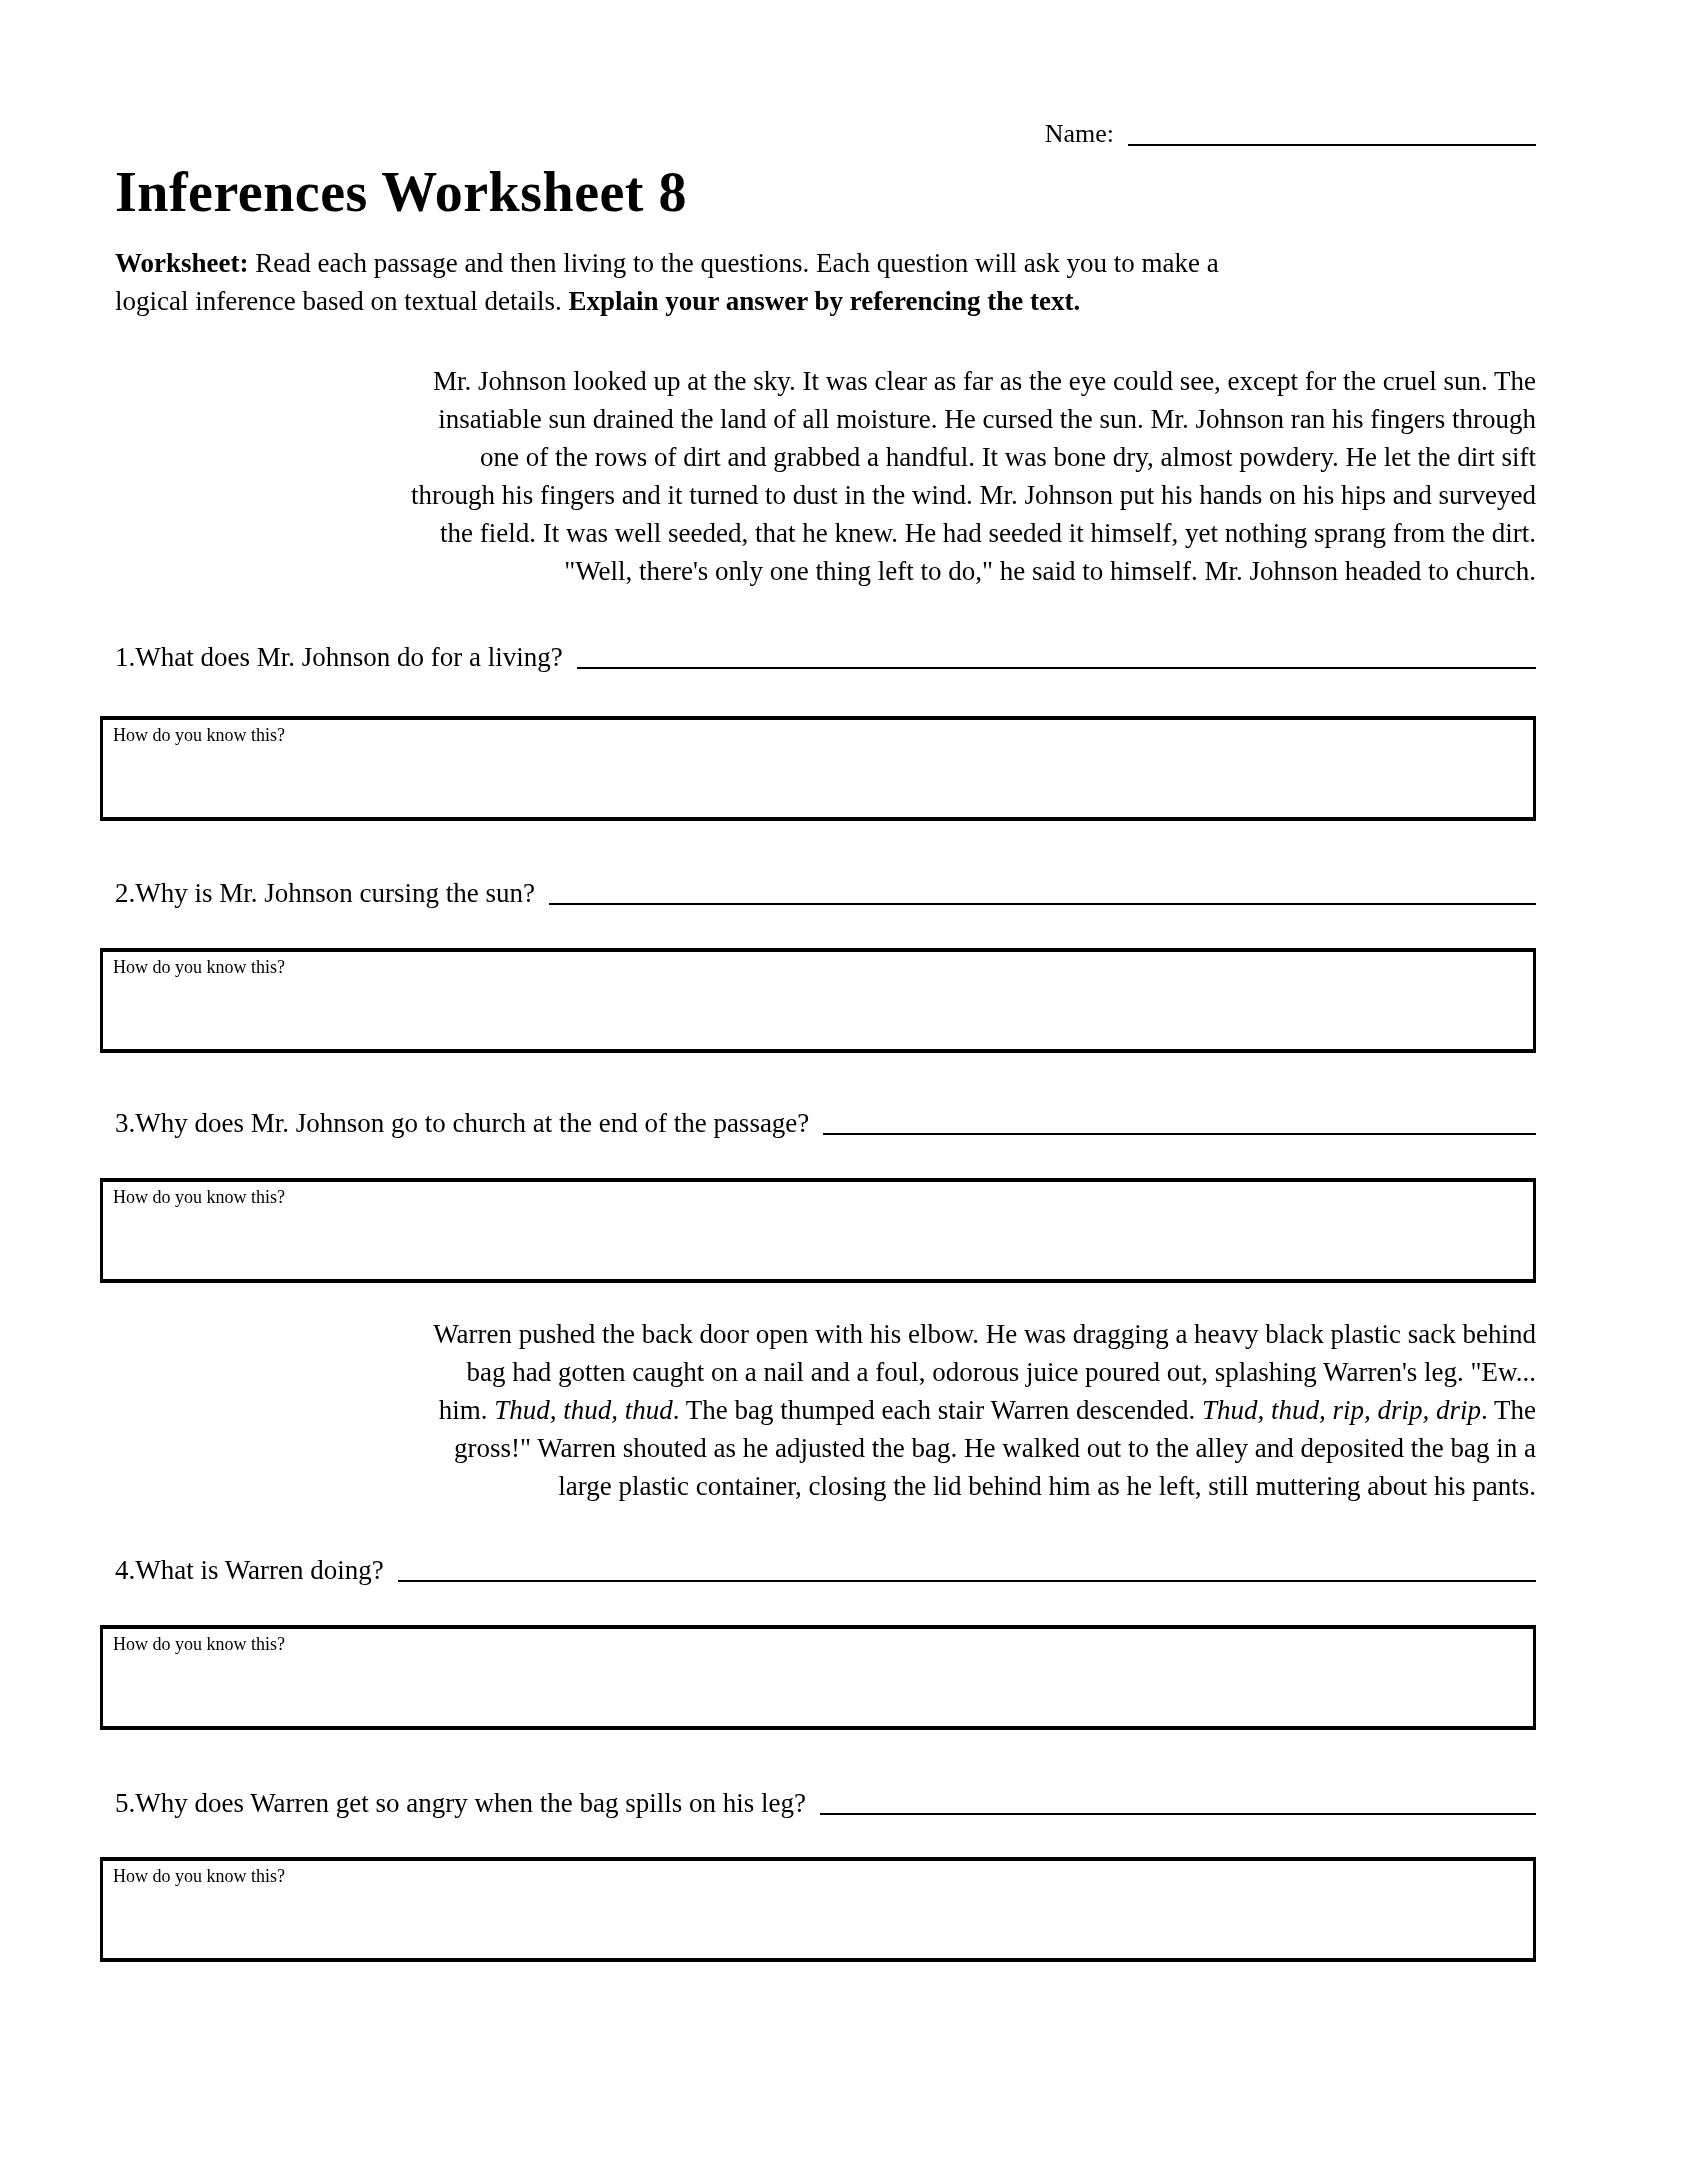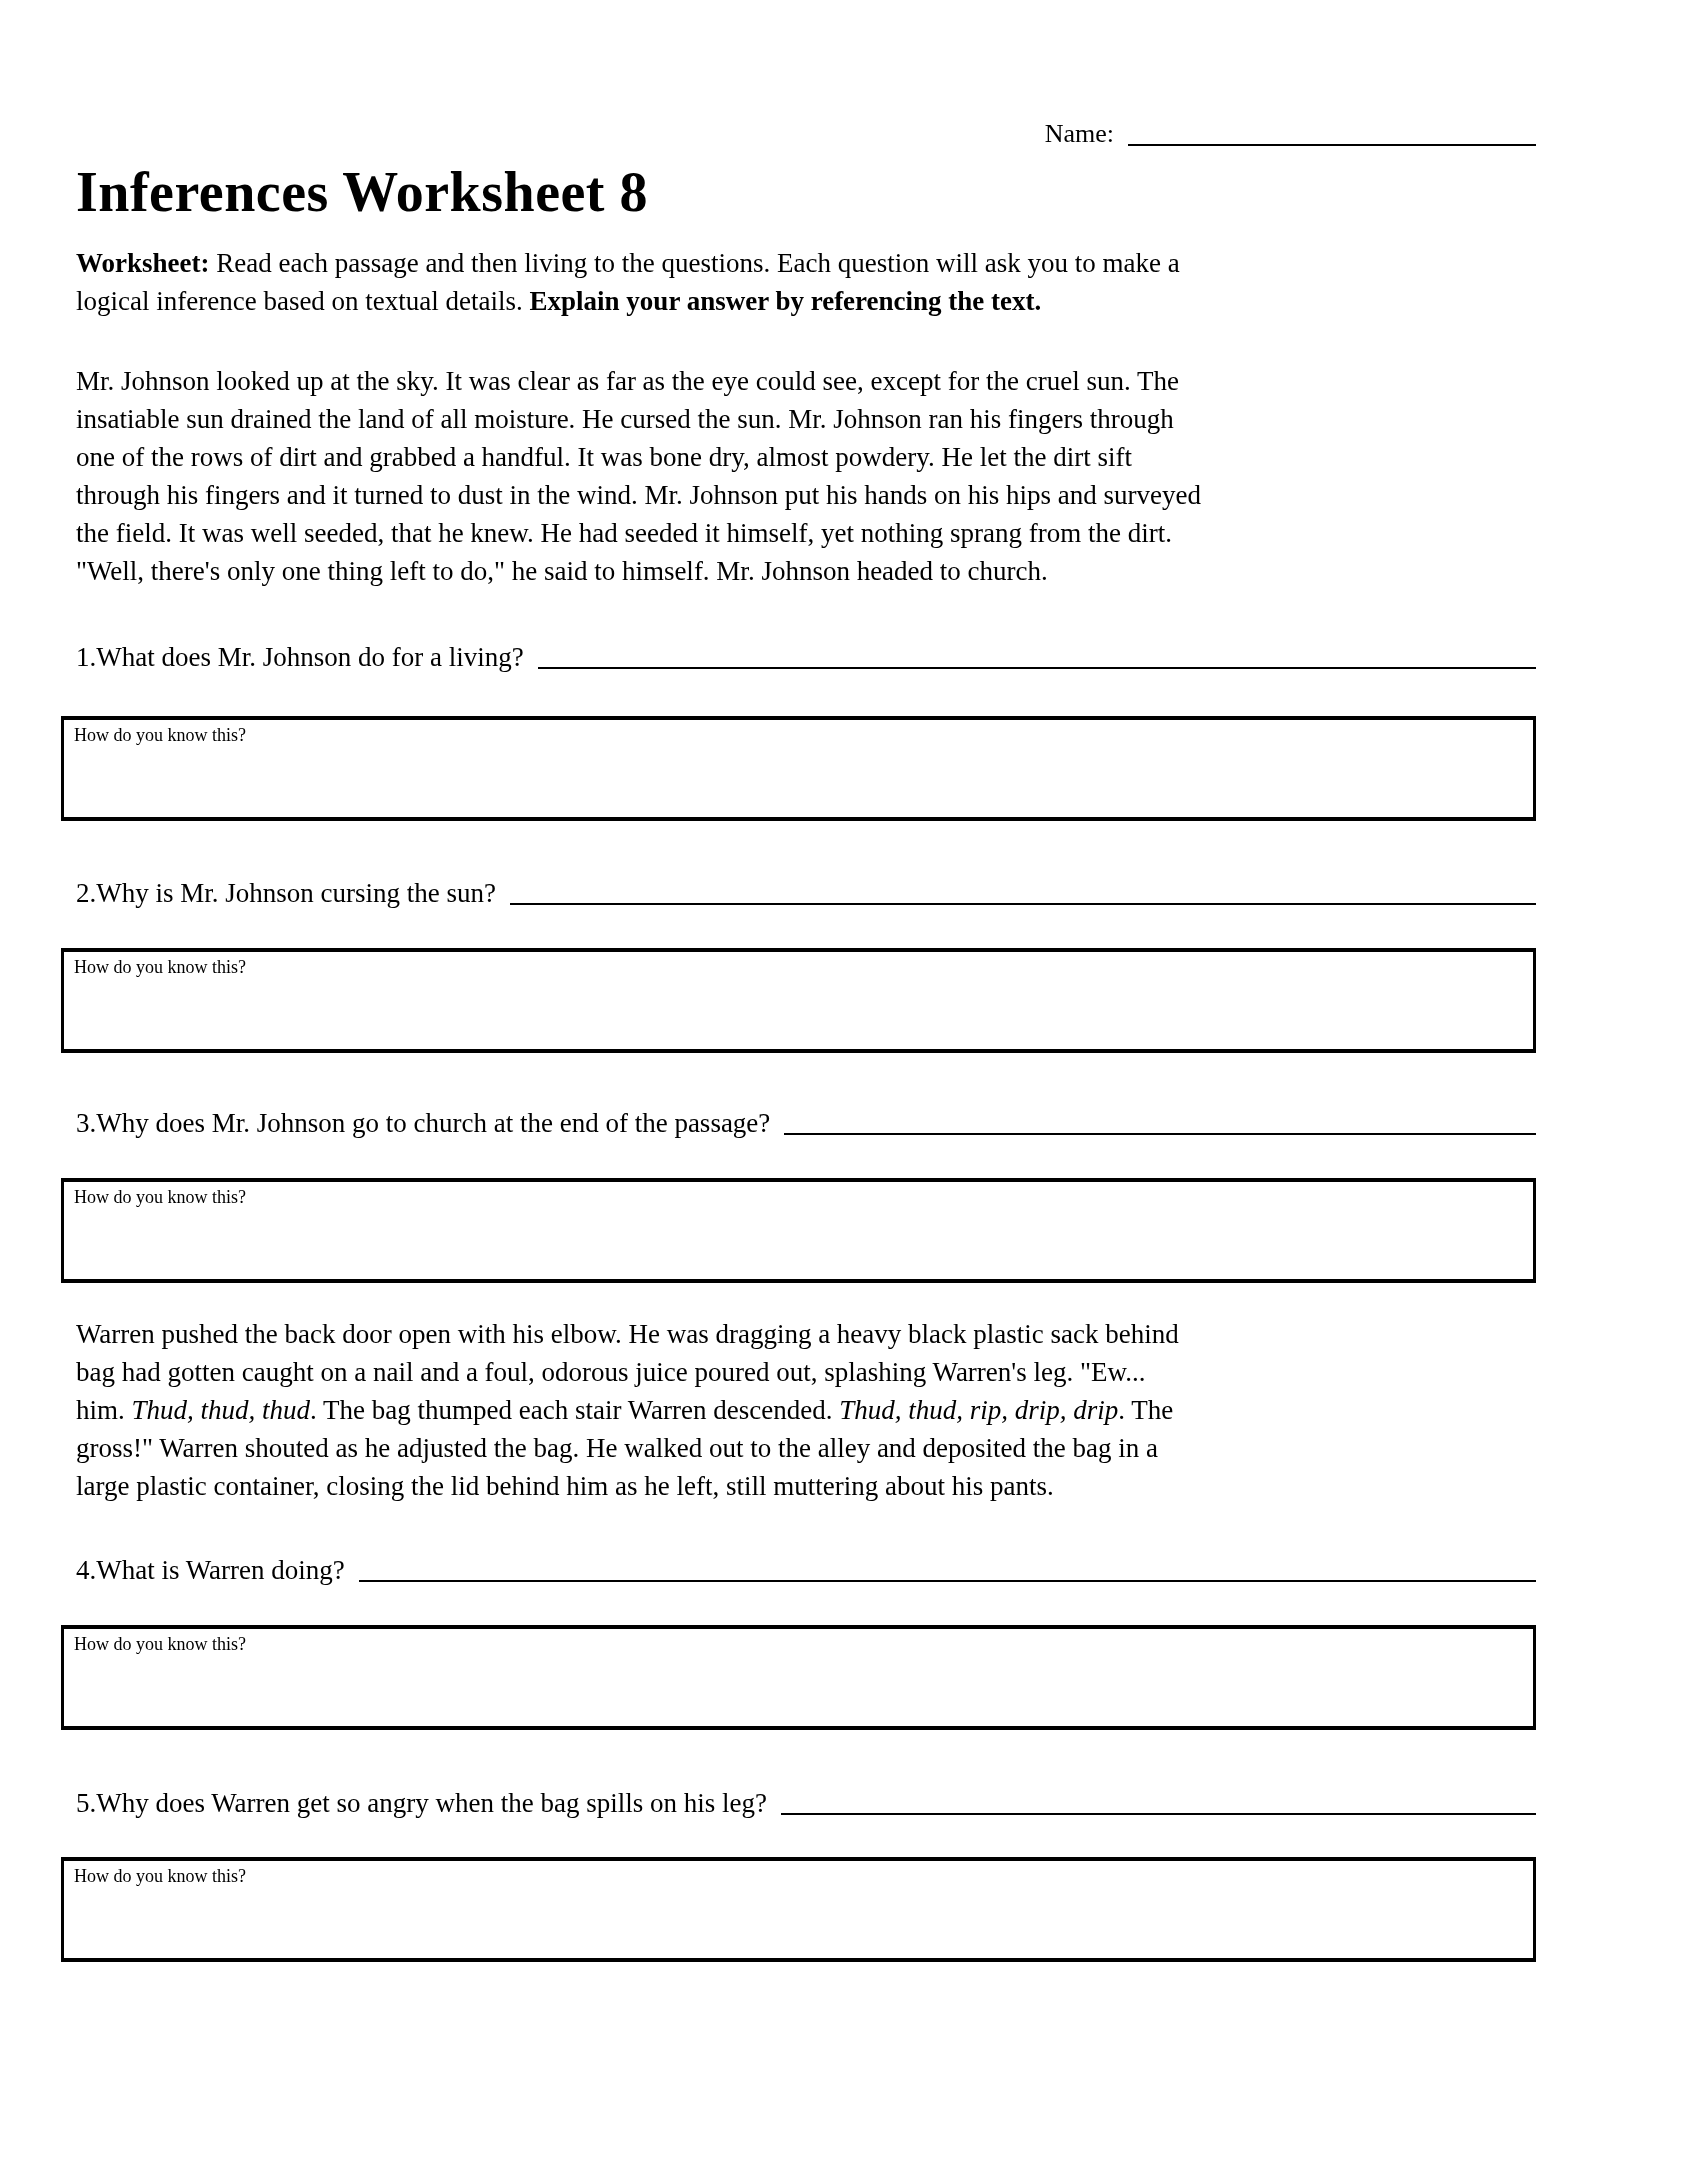--- a/index.html
+++ b/index.html
@@ -5,21 +5,21 @@
   html, body { margin: 0; padding: 0; background: #e8e8e8; }
   .page {
     position: relative;
     width: 1683px;
     height: 2178px;
     margin: 0 auto;
     background: #ffffff;
     color: #000000;
     font-family: "Liberation Serif", serif;
     box-sizing: border-box;
-    padding: 117px 147px 0 76px;
+    padding: 117px 147px 0 115px;
     overflow: hidden;
   }
   .name-row {
     display: flex;
     justify-content: flex-end;
     align-items: stretch;
     height: 34px;
     font-size: 26px;
   }
   .name-label { line-height: 34px; }
@@ -37,20 +37,21 @@
     letter-spacing: 0.5px;
   }
   .directions {
     margin-top: 26px;
     font-size: 27px;
     line-height: 38px;
   }
   .passage {
     font-size: 27px;
     line-height: 38px;
+    text-align: right;
   }
   .passage-1 { margin-top: 42px; }
   .passage-2 { margin-top: 32px; }
   .line { white-space: nowrap; }
   .question {
     display: flex;
     align-items: stretch;
     font-size: 27px;
     line-height: 38px;
     height: 38px;

